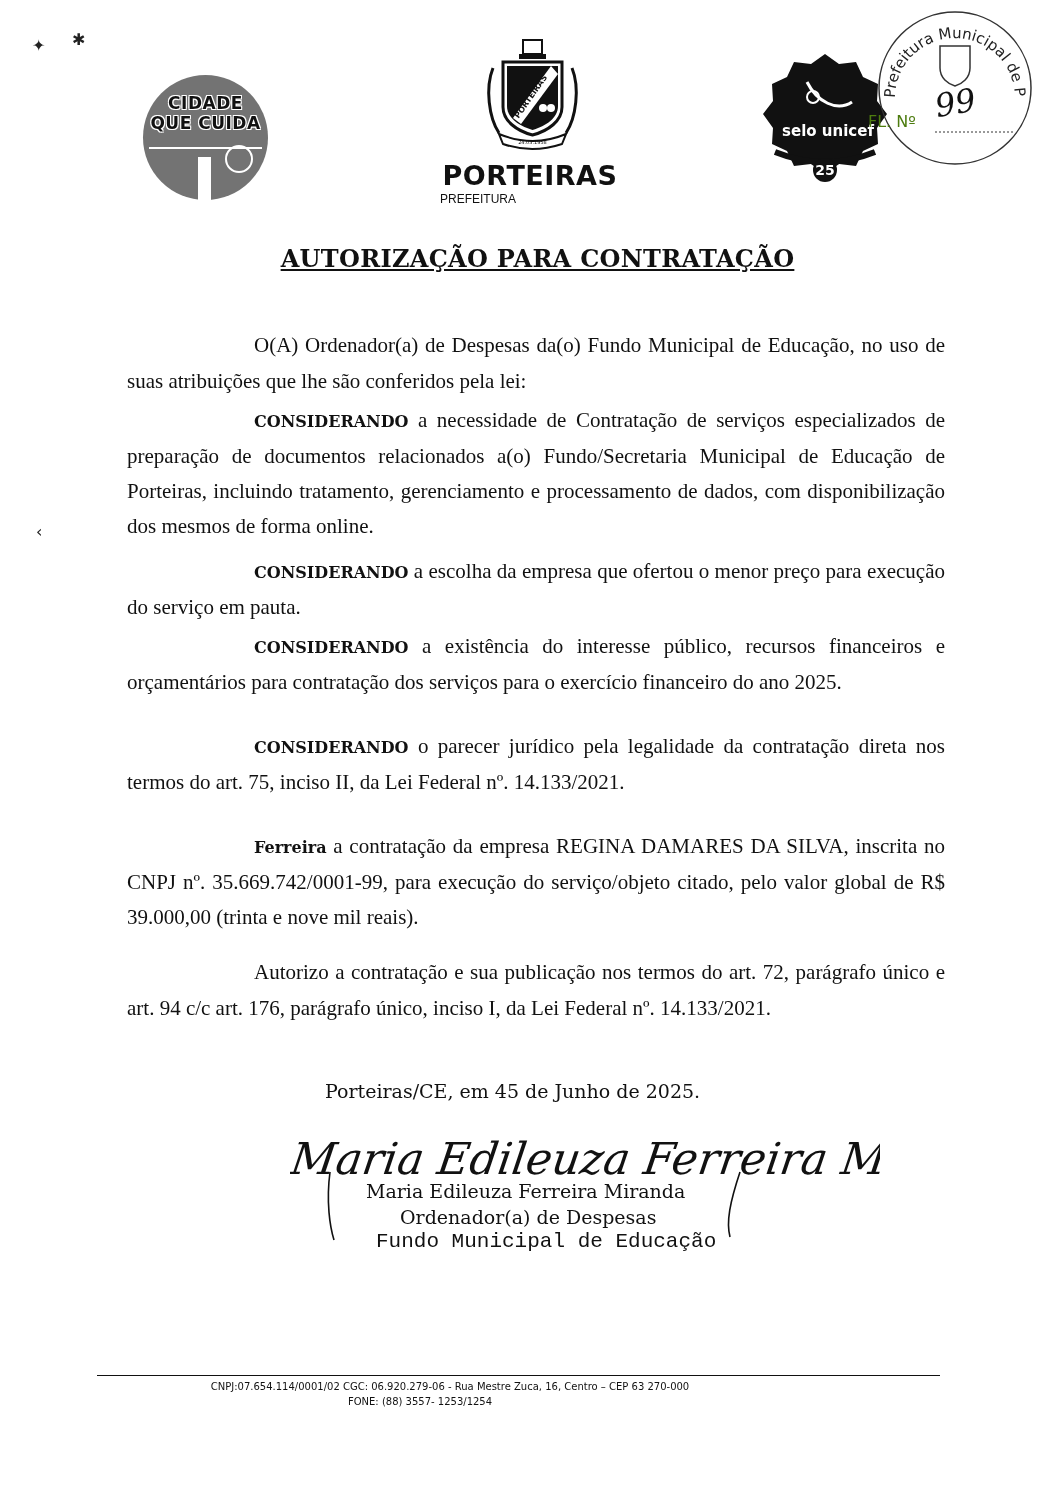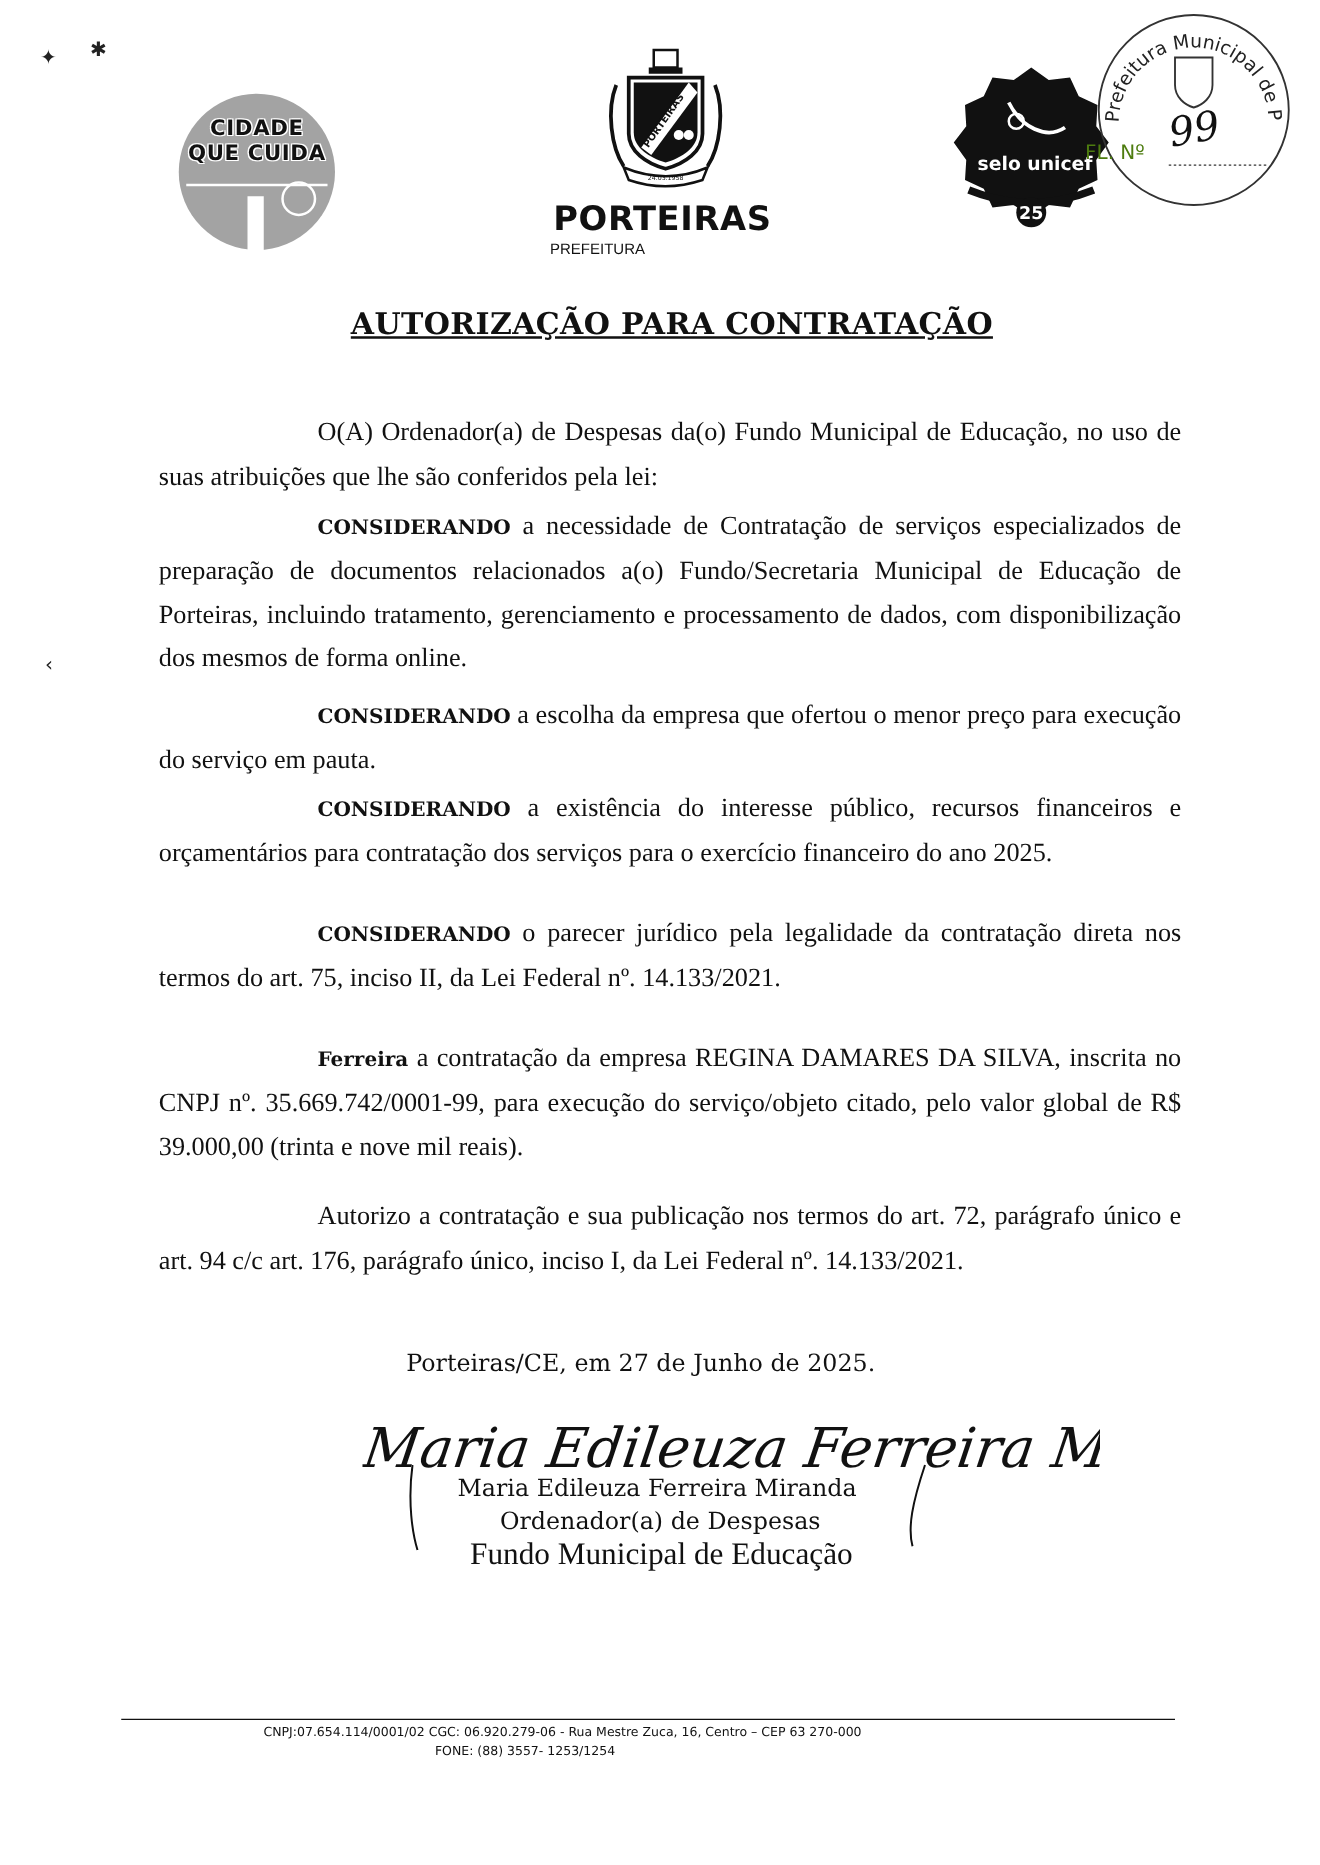--- a/index.html
+++ b/index.html
@@ -1,18 +1,18 @@
 <!DOCTYPE html>
 <html><head>
 <meta charset="utf-8">
 <style>
   html, body { margin:0; padding:0; background:#fff; }
   body { width:1056px; height:1492px; position:relative; overflow:hidden; color:#111; font-family:"DejaVu Serif", serif; }
   .abs { position:absolute; }
-  .logo-left { left:143px; top:75px; width:125px; height:125px; border-radius:50%; background:#a3a3a3; }
+  .logo-left { left:143px; top:75px; width:125px; height:125px; border-radius:50%; background:#737373; }
   .logo-left .t1, .logo-left .t2 { position:absolute; left:0; width:125px; text-align:center; color:#111; font-family:"DejaVu Sans", sans-serif; font-weight:bold; font-size:17px; letter-spacing:0.5px; -webkit-text-stroke:0; text-shadow:0 0 1px #fff, 0 0 1px #fff, 1px 1px 0 #fff, -1px -1px 0 #fff, 1px -1px 0 #fff, -1px 1px 0 #fff; }
   .logo-left .t1 { top:18px; }
   .logo-left .t2 { top:38px; }
   .logo-left .stem { position:absolute; left:55px; top:82px; width:13px; height:45px; background:#fff; }
   .logo-left .arc { position:absolute; left:6px; top:72px; width:113px; height:2px; background:#fff; }
   .logo-left .seal { position:absolute; left:82px; top:70px; width:24px; height:24px; border:2px solid #fff; border-radius:50%; }
   .crest { left:485px; top:38px; width:95px; height:120px; }
   .brand { left:440px; top:160px; width:180px; text-align:center; font-family:"DejaVu Sans", sans-serif; font-weight:bold; font-size:27px; letter-spacing:0.5px; color:#111; }
   .brand-sub { left:440px; top:192px; width:180px; text-align:left; font-family:Liberation Sans, sans-serif; font-size:12px; color:#111; }
   .unicef { left:755px; top:52px; width:140px; height:130px; }
@@ -28,21 +28,21 @@
   .p2 { top:403px; }
   .p3 { top:554px; }
   .p4 { top:629px; }
   .p5 { top:729px; }
   .p6 { top:829px; }
   .p7 { top:955px; }
   .date { left:325px; top:1080px; font-family:"DejaVu Serif", serif; font-size:19px; }
   .signature { left:290px; top:1112px; width:590px; height:140px; }
   .sig-name { left:366px; top:1180px; font-family:"DejaVu Serif", serif; font-size:19px; }
   .sig-role { left:400px; top:1206px; font-family:"DejaVu Serif", serif; font-size:19px; }
-  .sig-org { left:376px; top:1230px; font-family:Liberation Serif, serif; font-size:25px; }
+  .sig-org { left:376px; top:1230px; font-family:Liberation Mono, monospace; font-size:21px; }
   .footer-line { left:97px; top:1375px; width:843px; height:1px; background:#111; }
   .footer1 { left:0; top:1381px; width:900px; text-align:center; font-family:"DejaVu Sans", sans-serif; font-size:10px; }
   .footer2 { left:0; top:1396px; width:840px; text-align:center; font-family:"DejaVu Sans", sans-serif; font-size:10px; }
   .speck { font-family:"DejaVu Sans", sans-serif; font-size:16px; color:#222; }
 </style>
 </head>
 <body>
 
 <div class="abs speck" style="left:32px;top:36px;">✦</div>
 <div class="abs speck" style="left:72px;top:30px;">✱</div>
@@ -100,21 +100,21 @@
 <div class="abs title">AUTORIZAÇÃO PARA CONTRATAÇÃO</div>
 
 <div class="abs body-text p1"><span class="indent"></span><b></b><span>O(A) Ordenador(a) de Despesas da(o) Fundo Municipal de Educação, no uso de suas atribuições que lhe são conferidos pela lei:</span></div>
 <div class="abs body-text p2"><span class="indent"></span><b>CONSIDERANDO</b><span> a necessidade de Contratação de serviços especializados de preparação de documentos relacionados a(o) Fundo/Secretaria Municipal de Educação de Porteiras, incluindo tratamento, gerenciamento e processamento de dados, com disponibilização dos mesmos de forma online.</span></div>
 <div class="abs body-text p3"><span class="indent"></span><b>CONSIDERANDO</b><span> a escolha da empresa que ofertou o menor preço para execução do serviço em pauta.</span></div>
 <div class="abs body-text p4"><span class="indent"></span><b>CONSIDERANDO</b><span> a existência do interesse público, recursos financeiros e orçamentários para contratação dos serviços para o exercício financeiro do ano 2025.</span></div>
 <div class="abs body-text p5"><span class="indent"></span><b>CONSIDERANDO</b><span> o parecer jurídico pela legalidade da contratação direta nos termos do art. 75, inciso II, da Lei Federal nº. 14.133/2021.</span></div>
 <div class="abs body-text p6"><span class="indent"></span><b>Ferreira</b><span> a contratação da empresa REGINA DAMARES DA SILVA, inscrita no CNPJ nº. 35.669.742/0001-99, para execução do serviço/objeto citado, pelo valor global de R$ 39.000,00 (trinta e nove mil reais).</span></div>
 <div class="abs body-text p7"><span class="indent"></span><b></b><span>Autorizo a contratação e sua publicação nos termos do art. 72, parágrafo único e art. 94 c/c art. 176, parágrafo único, inciso I, da Lei Federal nº. 14.133/2021.</span></div>
 
-<div class="abs date">Porteiras/CE, em  27 de Junho de 2025.</div>
+<div class="abs date">Porteiras/CE, em  45 de Junho de 2025.</div>
 
 <svg class="abs signature" viewBox="0 0 590 140">
   <text x="8" y="62" font-family="DejaVu Serif, serif" font-style="italic" font-size="44" fill="#111" transform="skewX(-8)">Maria Edileuza Ferreira Miranda</text>
   <path d="M40 60 C36 90 40 115 44 128" stroke="#111" stroke-width="1.6" fill="none"></path>
   <path d="M450 60 C440 90 436 110 440 125" stroke="#111" stroke-width="1.6" fill="none"></path>
 </svg>
 <div class="abs sig-name">Maria Edileuza Ferreira Miranda</div>
 <div class="abs sig-role">Ordenador(a) de Despesas</div>
 <div class="abs sig-org">Fundo Municipal de Educação</div>
 

